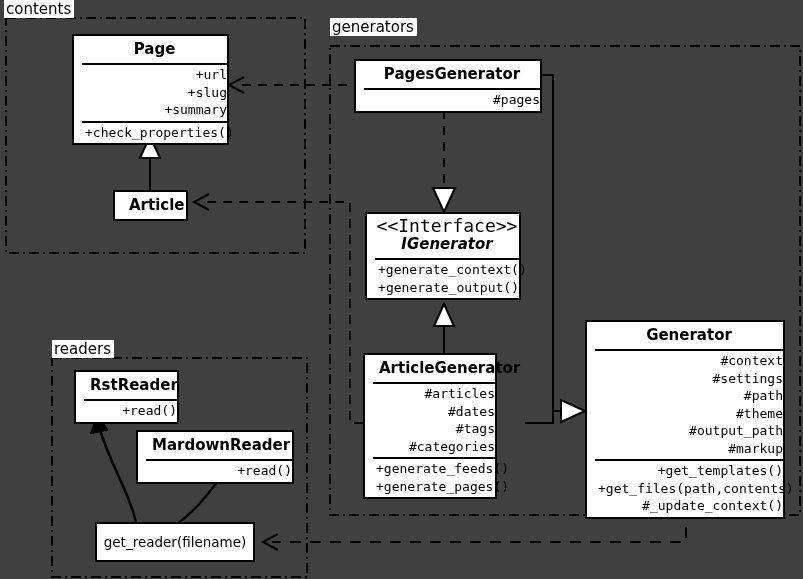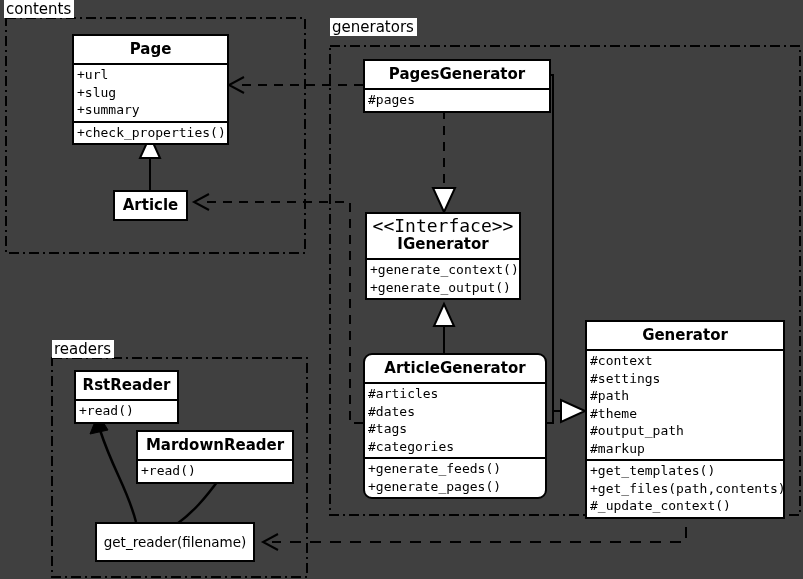--- a/index.html
+++ b/index.html
@@ -23,20 +23,21 @@
     height: 579px;
     pointer-events: none;
   }
   
   .uml-class {
     position: absolute;
     box-sizing: border-box;
     border: 2px solid #000;
     background: #ffffff;
     z-index: 5;
+    padding-left: 8px;
   }
   .uml-name {
     text-align: center;
     font-weight: bold;
     font-size: 15px;
     line-height: 20px;
     padding: 3px 6px 4px 6px;
     color: #000;
     white-space: nowrap;
   }
@@ -54,20 +55,21 @@
   .uml-compartment {
     padding: 1px 0 2px 0;
   }
   .uml-member {
     font-family: "DejaVu Sans Mono", monospace;
     font-size: 13px;
     line-height: 17.5px;
     padding-left: 3px;
     color: #000;
     white-space: nowrap;
+    text-align: right;
   }
   
   .plain-box {
     position: absolute;
     box-sizing: border-box;
     border: 2px solid #000;
     background: #ffffff;
     display: flex;
     align-items: center;
     justify-content: center;
@@ -176,37 +178,37 @@
     </div>
     <div class="uml-compartment uml-sep">
       <div class="uml-member">+check_properties()</div>
     </div>
   </div>
 
   <div class="uml-class" style="left:113px; top:190px; width:75px;">
     <div class="uml-name">Article</div>
   </div>
 
-  <div class="uml-class" style="left:363px; top:59px; width:188px;">
+  <div class="uml-class" style="left:354px; top:59px; width:188px;">
     <div class="uml-name">PagesGenerator</div>
     <div class="uml-compartment uml-sep">
       <div class="uml-member">#pages</div>
     </div>
   </div>
 
   <div class="uml-class" style="left:365px; top:212px; width:156px;">
     <div class="uml-stereo">&lt;&lt;Interface&gt;&gt;</div>
-    <div class="uml-name" style="padding-top:0;">IGenerator</div>
+    <div class="uml-name" style="padding-top:0;font-style:italic;">IGenerator</div>
     <div class="uml-compartment uml-sep">
       <div class="uml-member">+generate_context()</div>
       <div class="uml-member">+generate_output()</div>
     </div>
   </div>
 
-  <div class="uml-class" style="left:363px; top:353px; width:184px;border-radius:9px;">
+  <div class="uml-class" style="left:363px; top:353px; width:134px;">
     <div class="uml-name">ArticleGenerator</div>
     <div class="uml-compartment uml-sep">
       <div class="uml-member">#articles</div>
       <div class="uml-member">#dates</div>
       <div class="uml-member">#tags</div>
       <div class="uml-member">#categories</div>
     </div>
     <div class="uml-compartment uml-sep">
       <div class="uml-member">+generate_feeds()</div>
       <div class="uml-member">+generate_pages()</div>

